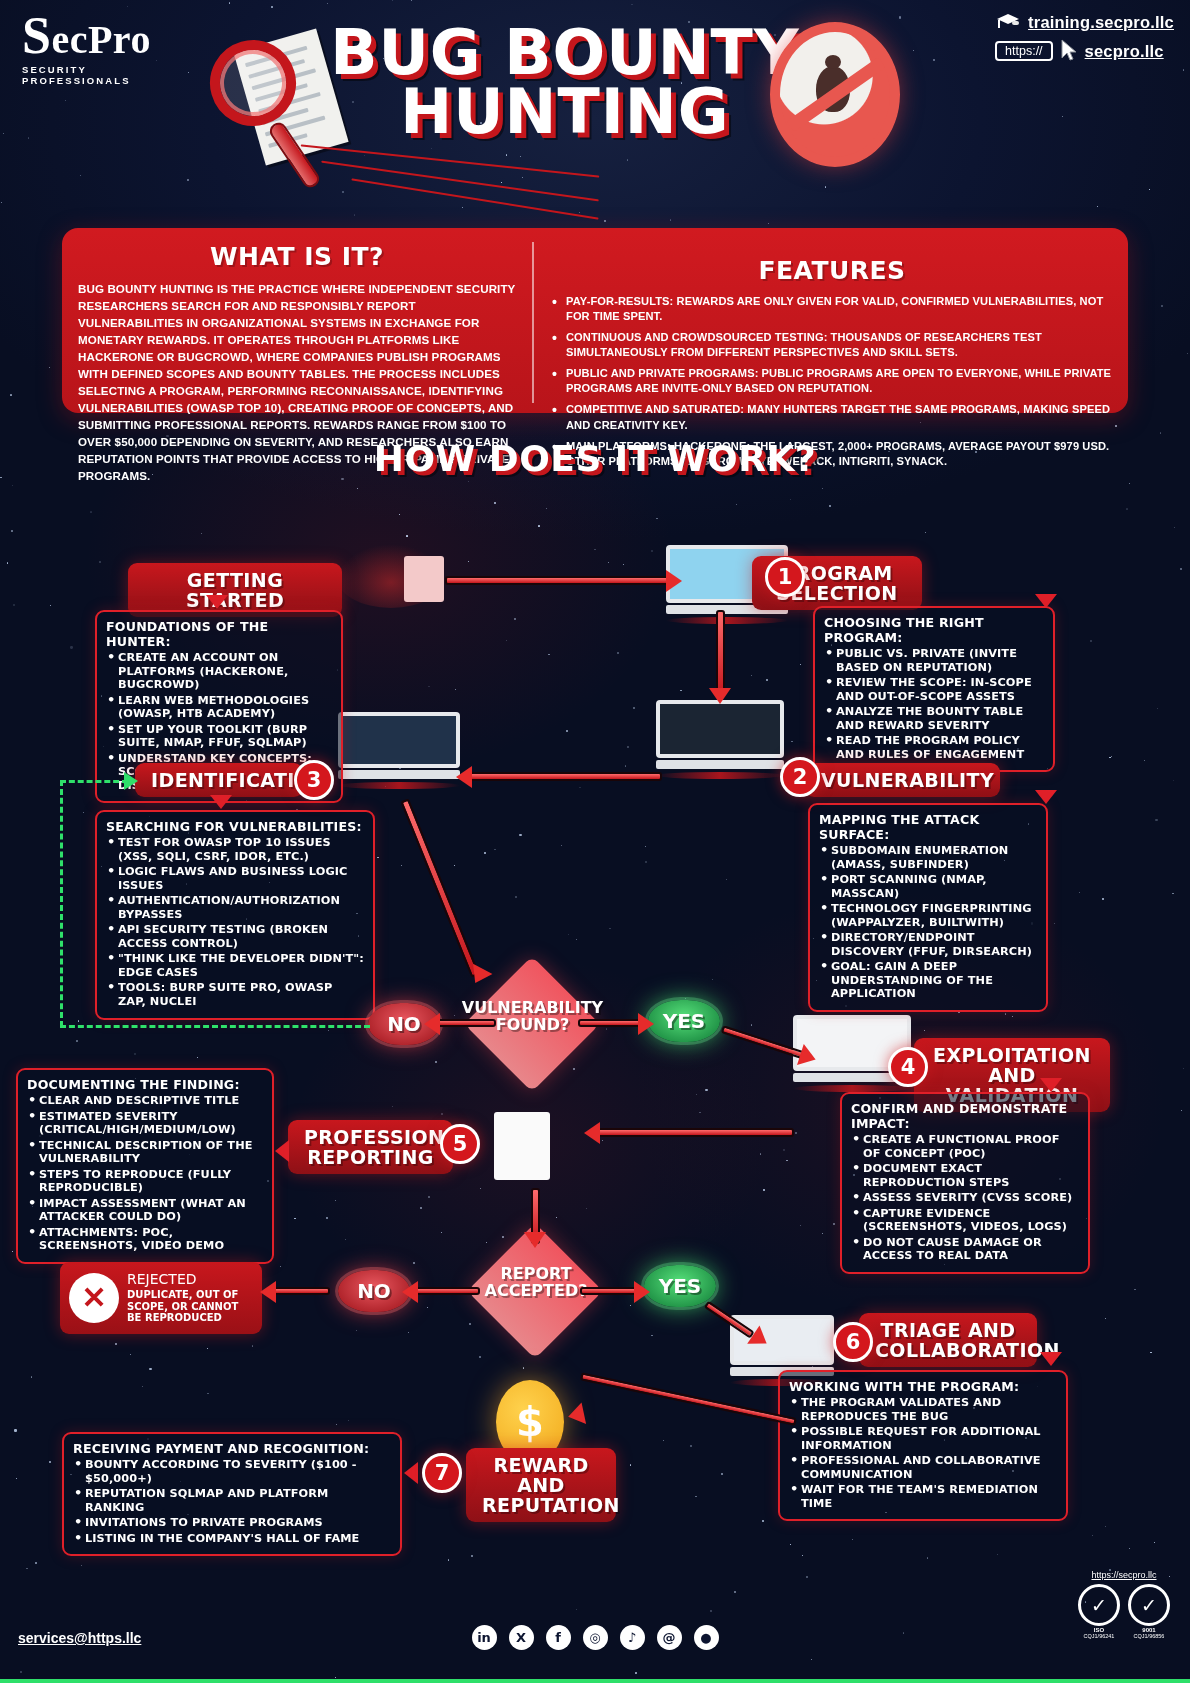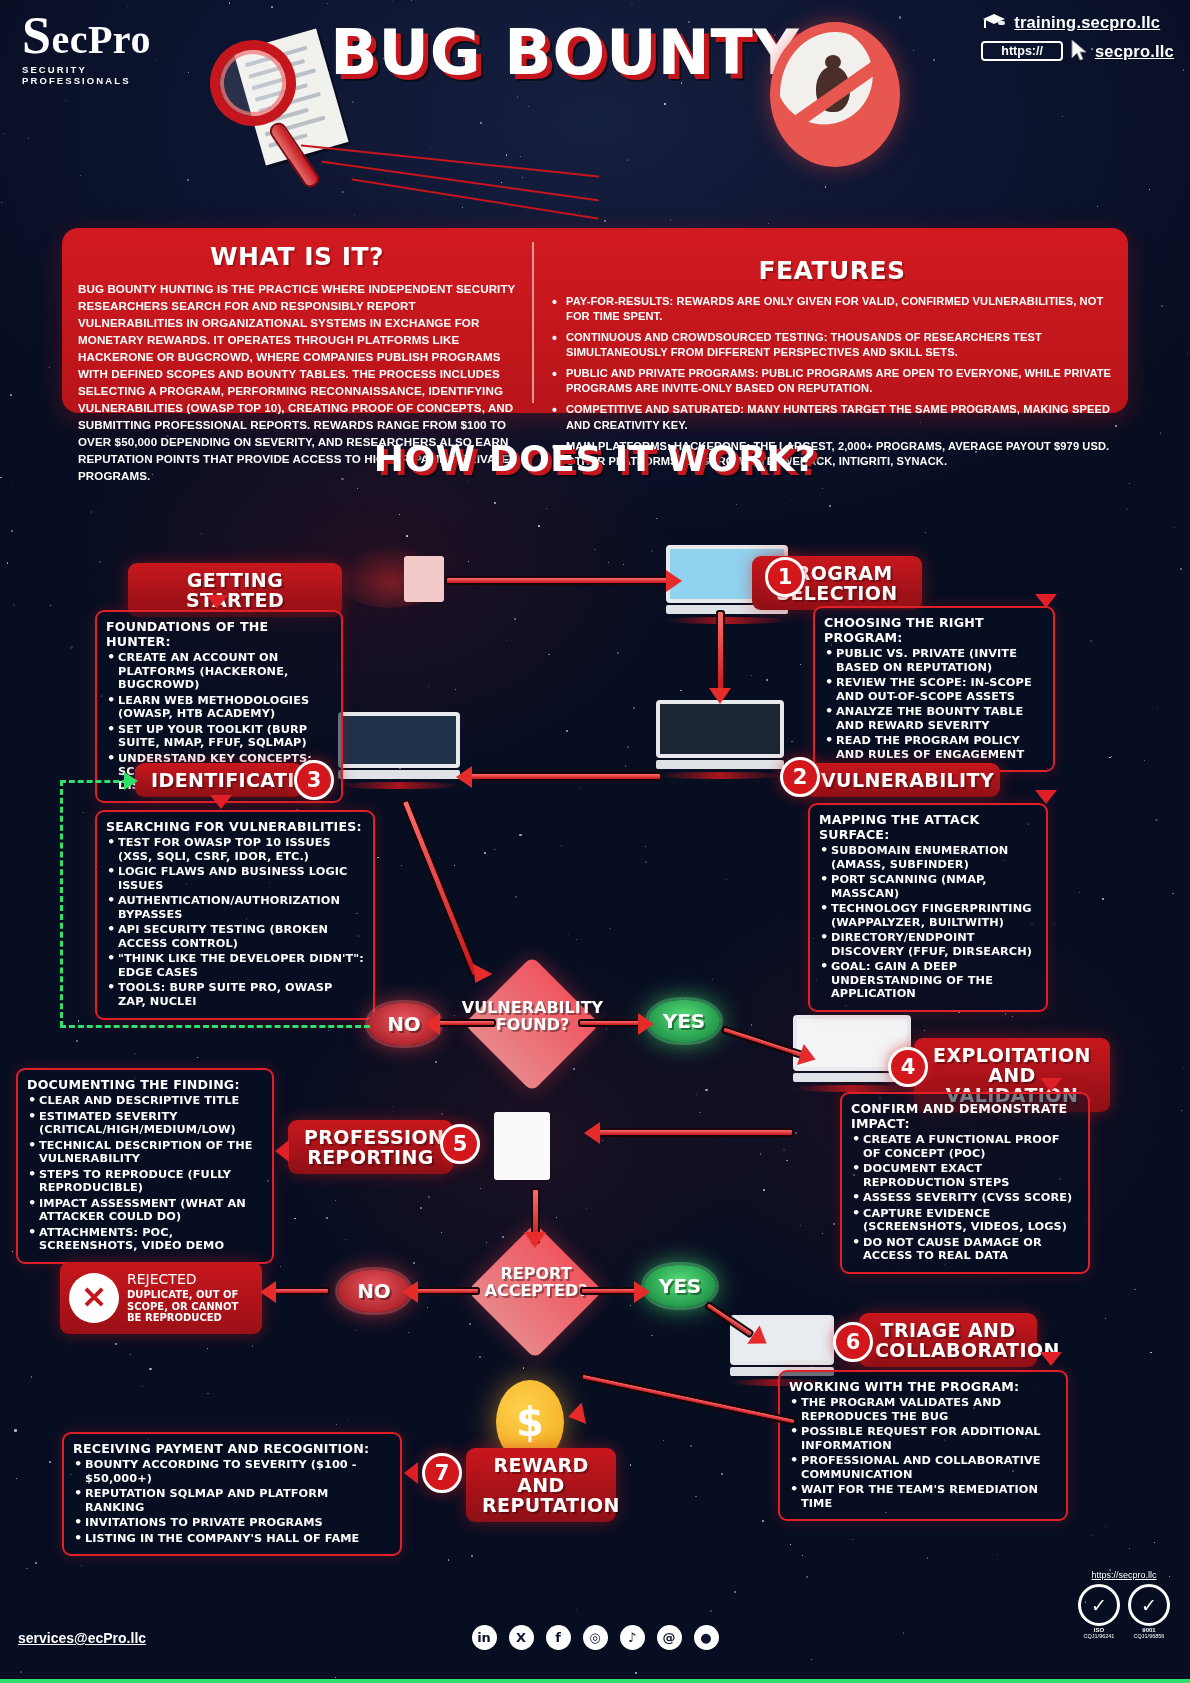--- a/index.html
+++ b/index.html
@@ -45,21 +45,21 @@
   .bugbadge { position:absolute; left:770px; top:22px; width:130px; height:145px; }
   .bb-disc { position:absolute; inset:0; border-radius:50%; background:radial-gradient(circle at 40% 35%,#f2f0ec 0 46%, #e8574f 47% 100%);
      border:10px solid #e8574f; box-shadow:0 0 22px rgba(220,60,60,.5); }
   .bb-slash { position:absolute; left:10px; top:66px; width:112px; height:13px; background:#e8574f; transform:rotate(-35deg); border-radius:4px;}
   .bb-bug { position:absolute; left:46px; top:44px; width:34px; height:46px; background:#4a2e2a; border-radius:50% 50% 45% 45%; }
   .bb-bug:before{content:"";position:absolute;left:9px;top:-11px;width:16px;height:14px;background:#4a2e2a;border-radius:50%;}
 
   .links { position:absolute; right:16px; top:12px; text-align:left; }
   .link-row { display:flex; align-items:center; gap:7px; margin-bottom:7px; }
   .link-row a, .link-row span.lbl { color:#fff; font-size:16.5px; font-weight:700; text-decoration:underline; letter-spacing:.2px;}
-  .urlbox { border:2px solid #fff; border-radius:4px; padding:1px 18px; font-size:12.5px; font-weight:700; }
+  .urlbox { border:2px solid #fff; border-radius:4px; padding:1px 8px; font-size:12.5px; font-weight:400; }
   .cap-icon svg, .cursor-icon svg { display:block; }
 
   
   .panel { position:absolute; left:62px; top:228px; width:1066px; height:185px;
      background:linear-gradient(180deg,#d11a20,#b8141a); border-radius:16px;
      box-shadow:0 6px 24px rgba(180,20,25,.35); display:flex; }
   .panel .col { padding:14px 16px 10px; }
   .panel .col.left { width:470px; }
   .panel .col.right { flex:1; border-left:2px solid rgba(255,255,255,.55); margin:14px 0 10px; padding-left:18px;}
   .panel h2 { text-align:center; font-family:"DejaVu Sans",sans-serif; font-weight:900; font-size:25px; letter-spacing:.5px; margin-bottom:9px;
@@ -596,20 +596,21 @@
   <div class="handle"></div>
 </div>
 <div class="trail">
   <b style="left:10px;top:10px;width:300px;transform:rotate(6deg)"></b>
   <b style="left:30px;top:30px;width:280px;transform:rotate(8deg)"></b>
   <b style="left:60px;top:48px;width:250px;transform:rotate(9deg)"></b>
 </div>
 
 <div class="title-wrap">
   <div class="ttl">BUG BOUNTY</div>
+  <div class="ttl">HUNTING</div>
 </div>
 
 <div class="bugbadge">
   <div class="bb-disc"></div>
     <div class="bb-bug"></div>
     <div class="bb-slash"></div>
 </div>
 
 <div class="links">
   <div class="link-row">
@@ -901,21 +902,21 @@
 
 <div class="arrow" style="left:580px;top:1287px;width:60px;height:8px"></div>
 <div class="ahead r" style="left:634px;top:1281px"></div>
 
 <div class="arrow" style="left:706px;top:1300px;width:56px;height:8px;transform:rotate(34deg);transform-origin:left center"></div>
 <div class="ahead r" style="left:752px;top:1328px;transform:rotate(34deg)"></div>
 
 <div class="arrow" style="left:576px;top:1418px;width:220px;height:8px;transform:rotate(12deg);transform-origin:right center"></div>
 <div class="ahead l" style="left:568px;top:1404px;transform:rotate(-12deg)"></div>
 
-<a class="footer-mail" href="#">services@ecPro.llc</a>
+<a class="footer-mail" href="#">services@https.llc</a>
 <div class="social" id="social">
     <i>in</i>
     <i>X</i>
     <i>f</i>
     <i>◎</i>
     <i>♪</i>
     <i>@</i>
     <i>●</i>
   </div>
 <div class="certs">

